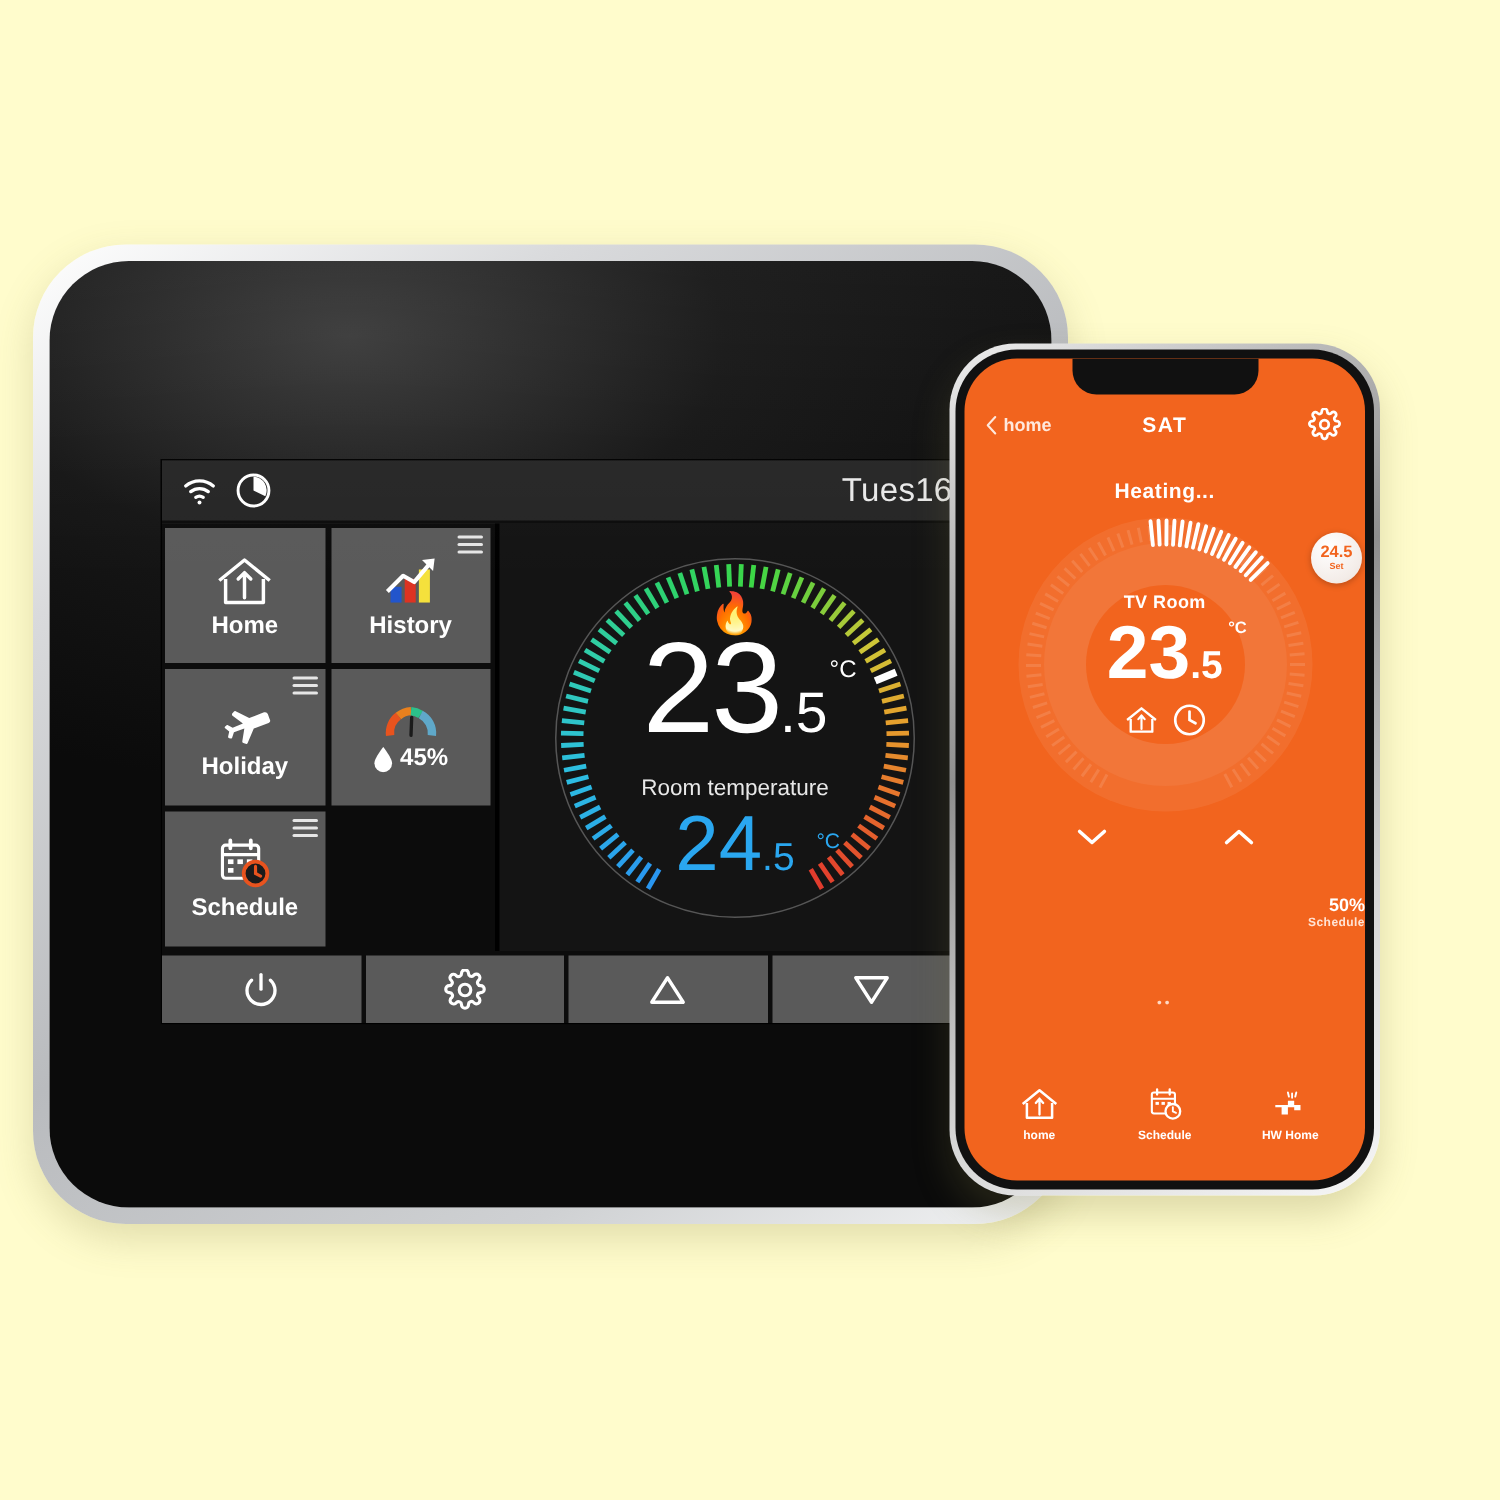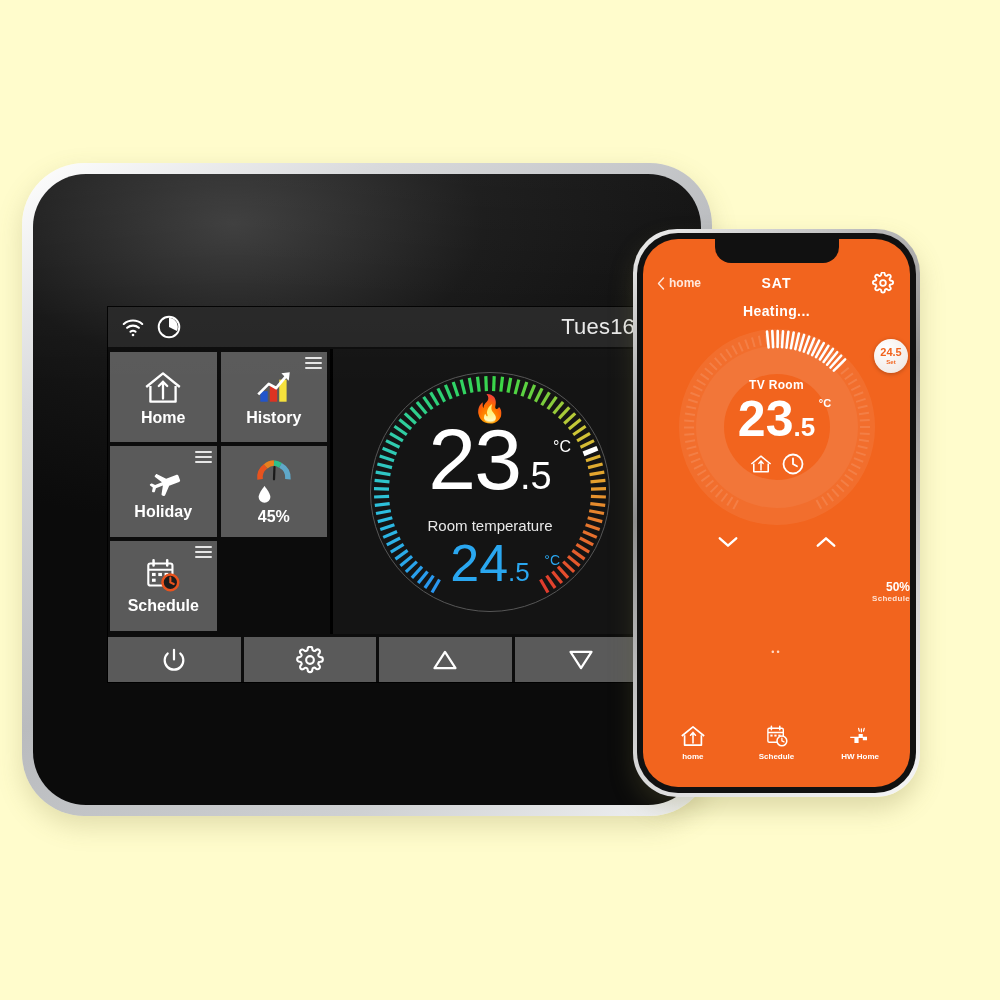--- a/index.html
+++ b/index.html
@@ -131,21 +131,21 @@
     border-bottom-left-radius:16px; border-bottom-right-radius:16px;
   }
   #ph-header{
     height: 62px; padding: 26px 16px 0 14px;
     display:flex; align-items:center; justify-content:space-between;
     position:relative;
   }
   .ph-back{ display:flex; align-items:center; gap:4px; color:#ffe8dc; font-size:12px; font-weight:bold;}
   .ph-title{ position:absolute; left:0; right:0; text-align:center; color:#fff; font-size:14px; font-weight:bold; letter-spacing:1px;}
   .ph-gear{ width:22px; height:22px; z-index:2;}
-  #ph-status{ text-align:center; color:#fff; font-size:14px; font-weight:bold; margin-top:2px; letter-spacing:.4px;}
+  #ph-status{ text-align:center; color:#fff; font-size:14px; font-weight:bold; margin-top:18px; letter-spacing:.4px;}
 
   #ph-dialwrap{ position:relative; height: 230px; margin-top: 4px; }
   #ph-dial{
     position:absolute; left:50%; top: 6px; transform:translateX(-50%);
     width: 196px; height: 196px; border-radius:50%;
     background: rgba(255,255,255,0.07);
   }
   #ph-dial-inner{
     position:absolute; inset: 17px; border-radius:50%;
     background: rgba(255,255,255,0.06);
@@ -260,21 +260,21 @@
             </div>
 
             <div class="tile">
               <svg class="tile-ico" viewBox="0 0 40 28" style="height:26px;">
                 <path d="M5 24 A15 15 0 0 1 11 10" stroke="#e8531e" stroke-width="6" fill="none"></path>
                 <path d="M11 10 A15 15 0 0 1 20 6.5" stroke="#e8801e" stroke-width="6" fill="none"></path>
                 <path d="M20 6.5 A15 15 0 0 1 27 9" stroke="#2cc08a" stroke-width="6" fill="none"></path>
                 <path d="M27 9 A15 15 0 0 1 35 24" stroke="#5fa8c9" stroke-width="6" fill="none"></path>
                 <path d="M20 24 L20.5 11" stroke="#1a1a1a" stroke-width="2.4" stroke-linecap="round"></path>
               </svg>
-              <span class="label" style="display:flex;align-items:flex-start;gap:5px;flex-direction:column;">
+              <span class="label" style="display:flex;align-items:flex-end;gap:5px;">
                 <svg width="13" height="17" viewBox="0 0 13 17">
                   <path d="M6.5 0 C6.5 0 0.6 7.3 0.6 10.9 A5.9 5.9 0 0 0 12.4 10.9 C12.4 7.3 6.5 0 6.5 0 Z" fill="#fff"></path>
                 </svg>
                 <span>45%</span>
               </span>
             </div>
 
             <div class="tile">
               <span class="hamb">
                   <i></i>

